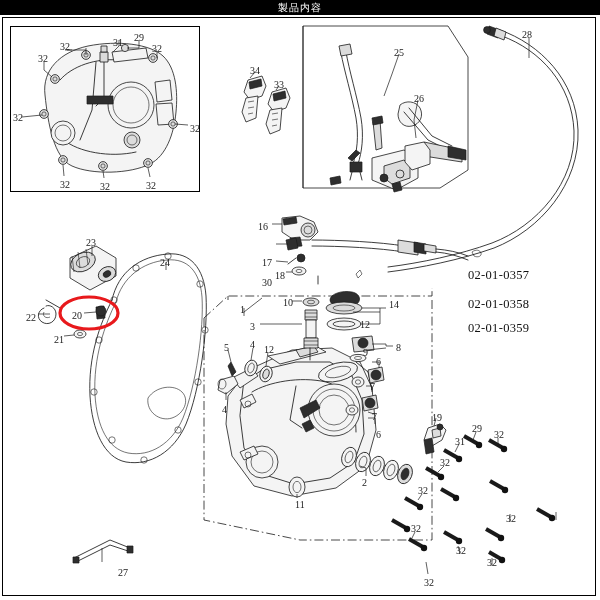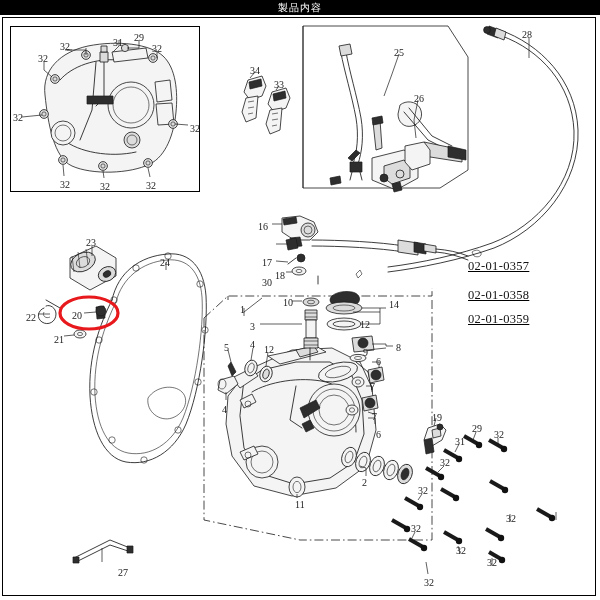--- a/index.html
+++ b/index.html
@@ -20,21 +20,21 @@
 
   
   .layer{position:absolute;left:0;top:0;width:600px;height:600px;
          pointer-events:none;}
 
   
   .cl{position:absolute;font-family:"Liberation Serif","DejaVu Serif",serif;
       font-size:10px;color:#1a1a1a;line-height:10px;white-space:nowrap;}
 
   
-  .pnlist{position:absolute;left:468px;top:259px;width:120px;text-decoration:underline;}
+  .pnlist{position:absolute;left:468px;top:268px;width:120px;}
   .pn{font-family:"Liberation Serif","DejaVu Serif",serif;
       font-size:12.5px;color:#111;letter-spacing:.3px;margin-bottom:9px;}
   .pn:nth-child(1){margin-bottom:14px;}
 
   
   .box-cover{position:absolute;left:10px;top:26px;width:190px;height:166px;
              border:1px solid #000;box-sizing:border-box;background:#fff;}
 </style>
 </head>
 <body>

